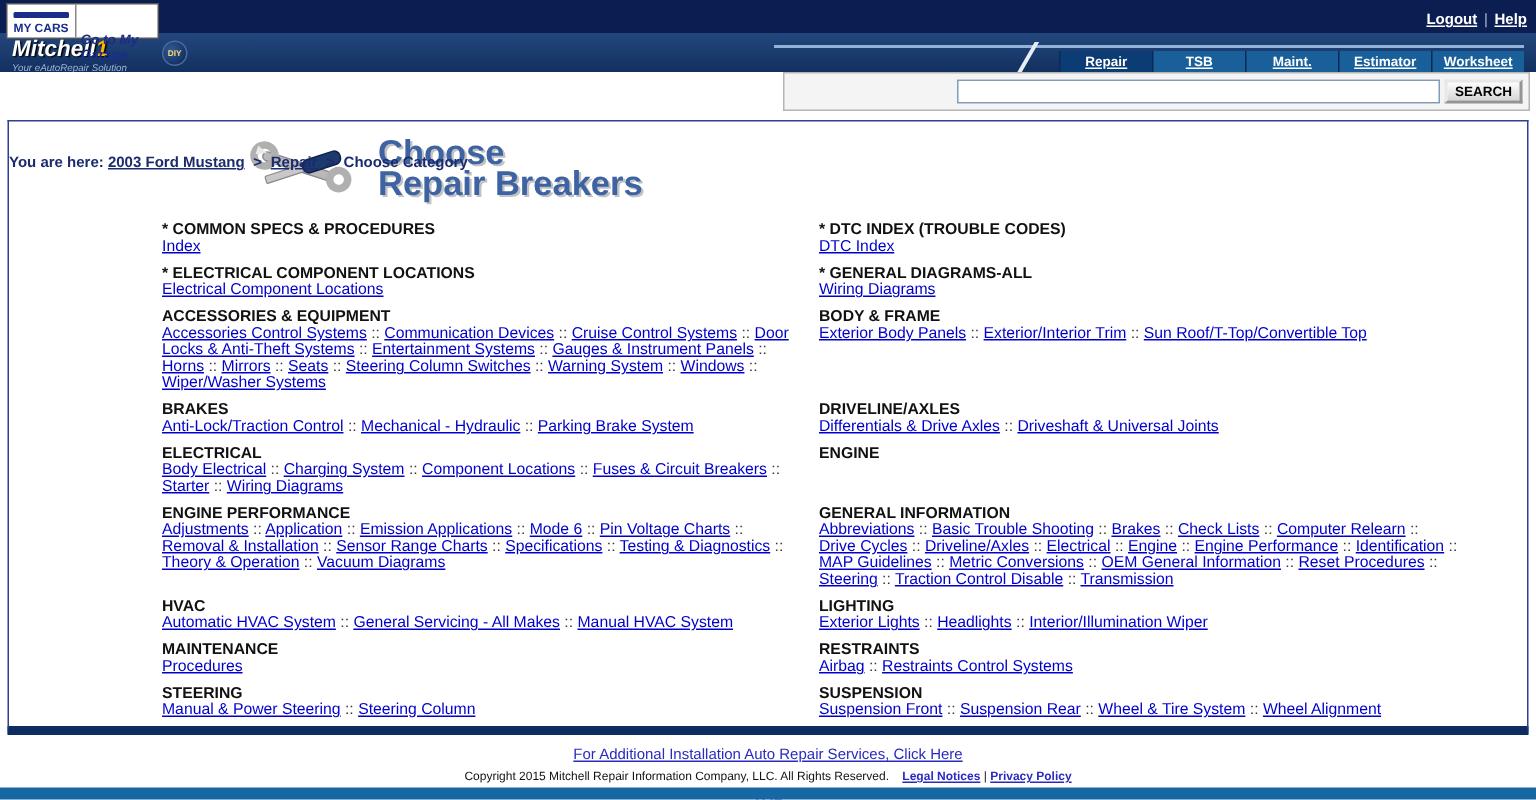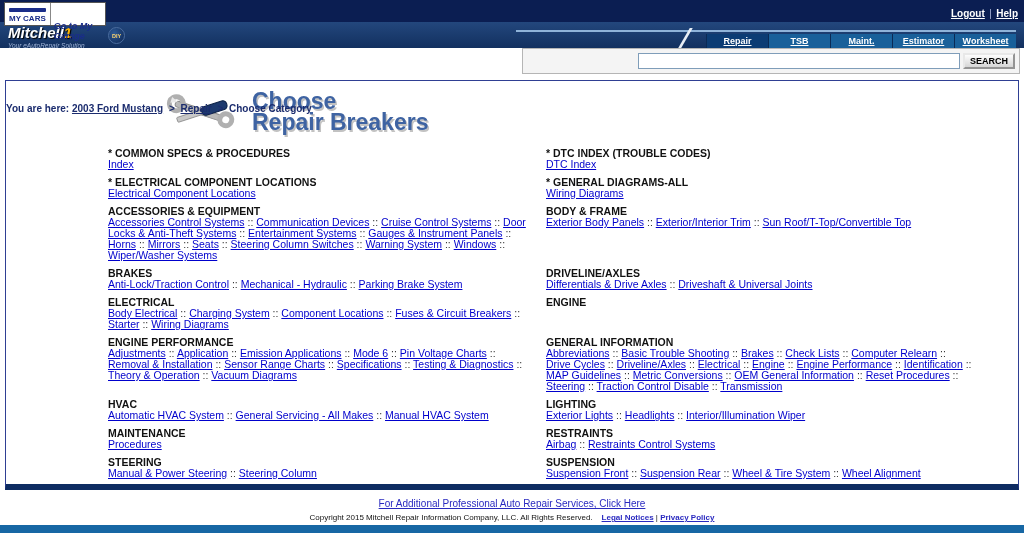--- a/index.html
+++ b/index.html
@@ -229,21 +229,21 @@
         <div class="cat-links"><a href="#">Suspension Front</a> :: <a href="#">Suspension Rear</a> :: <a href="#">Wheel &amp; Tire System</a> :: <a href="#">Wheel Alignment</a></div>
       </div>
       <div class="cat-cell">
         <div class="cat-title">TRANSMISSION</div>
       </div>
       <div class="cat-cell"></div>
     </div>
 </div>
 
 <div class="footer">
-  <div class="footer-link"><a href="#">For Additional Professional Auto Repair Services, Click Here</a></div>
+  <div class="footer-link"><a href="#">For Additional Installation Auto Repair Services, Click Here</a></div>
   <div class="copyline">
     <span>Copyright 2015 Mitchell Repair Information Company, LLC.  All Rights Reserved.</span>
     &nbsp;&nbsp;
     <a href="#">Legal Notices</a>
     <span>|</span>
     <a href="#">Privacy Policy</a>
   </div>
   <div class="toplink"><a href="#">:: TOP ::</a></div>
 </div>
 <div class="bottom-strip"></div>

